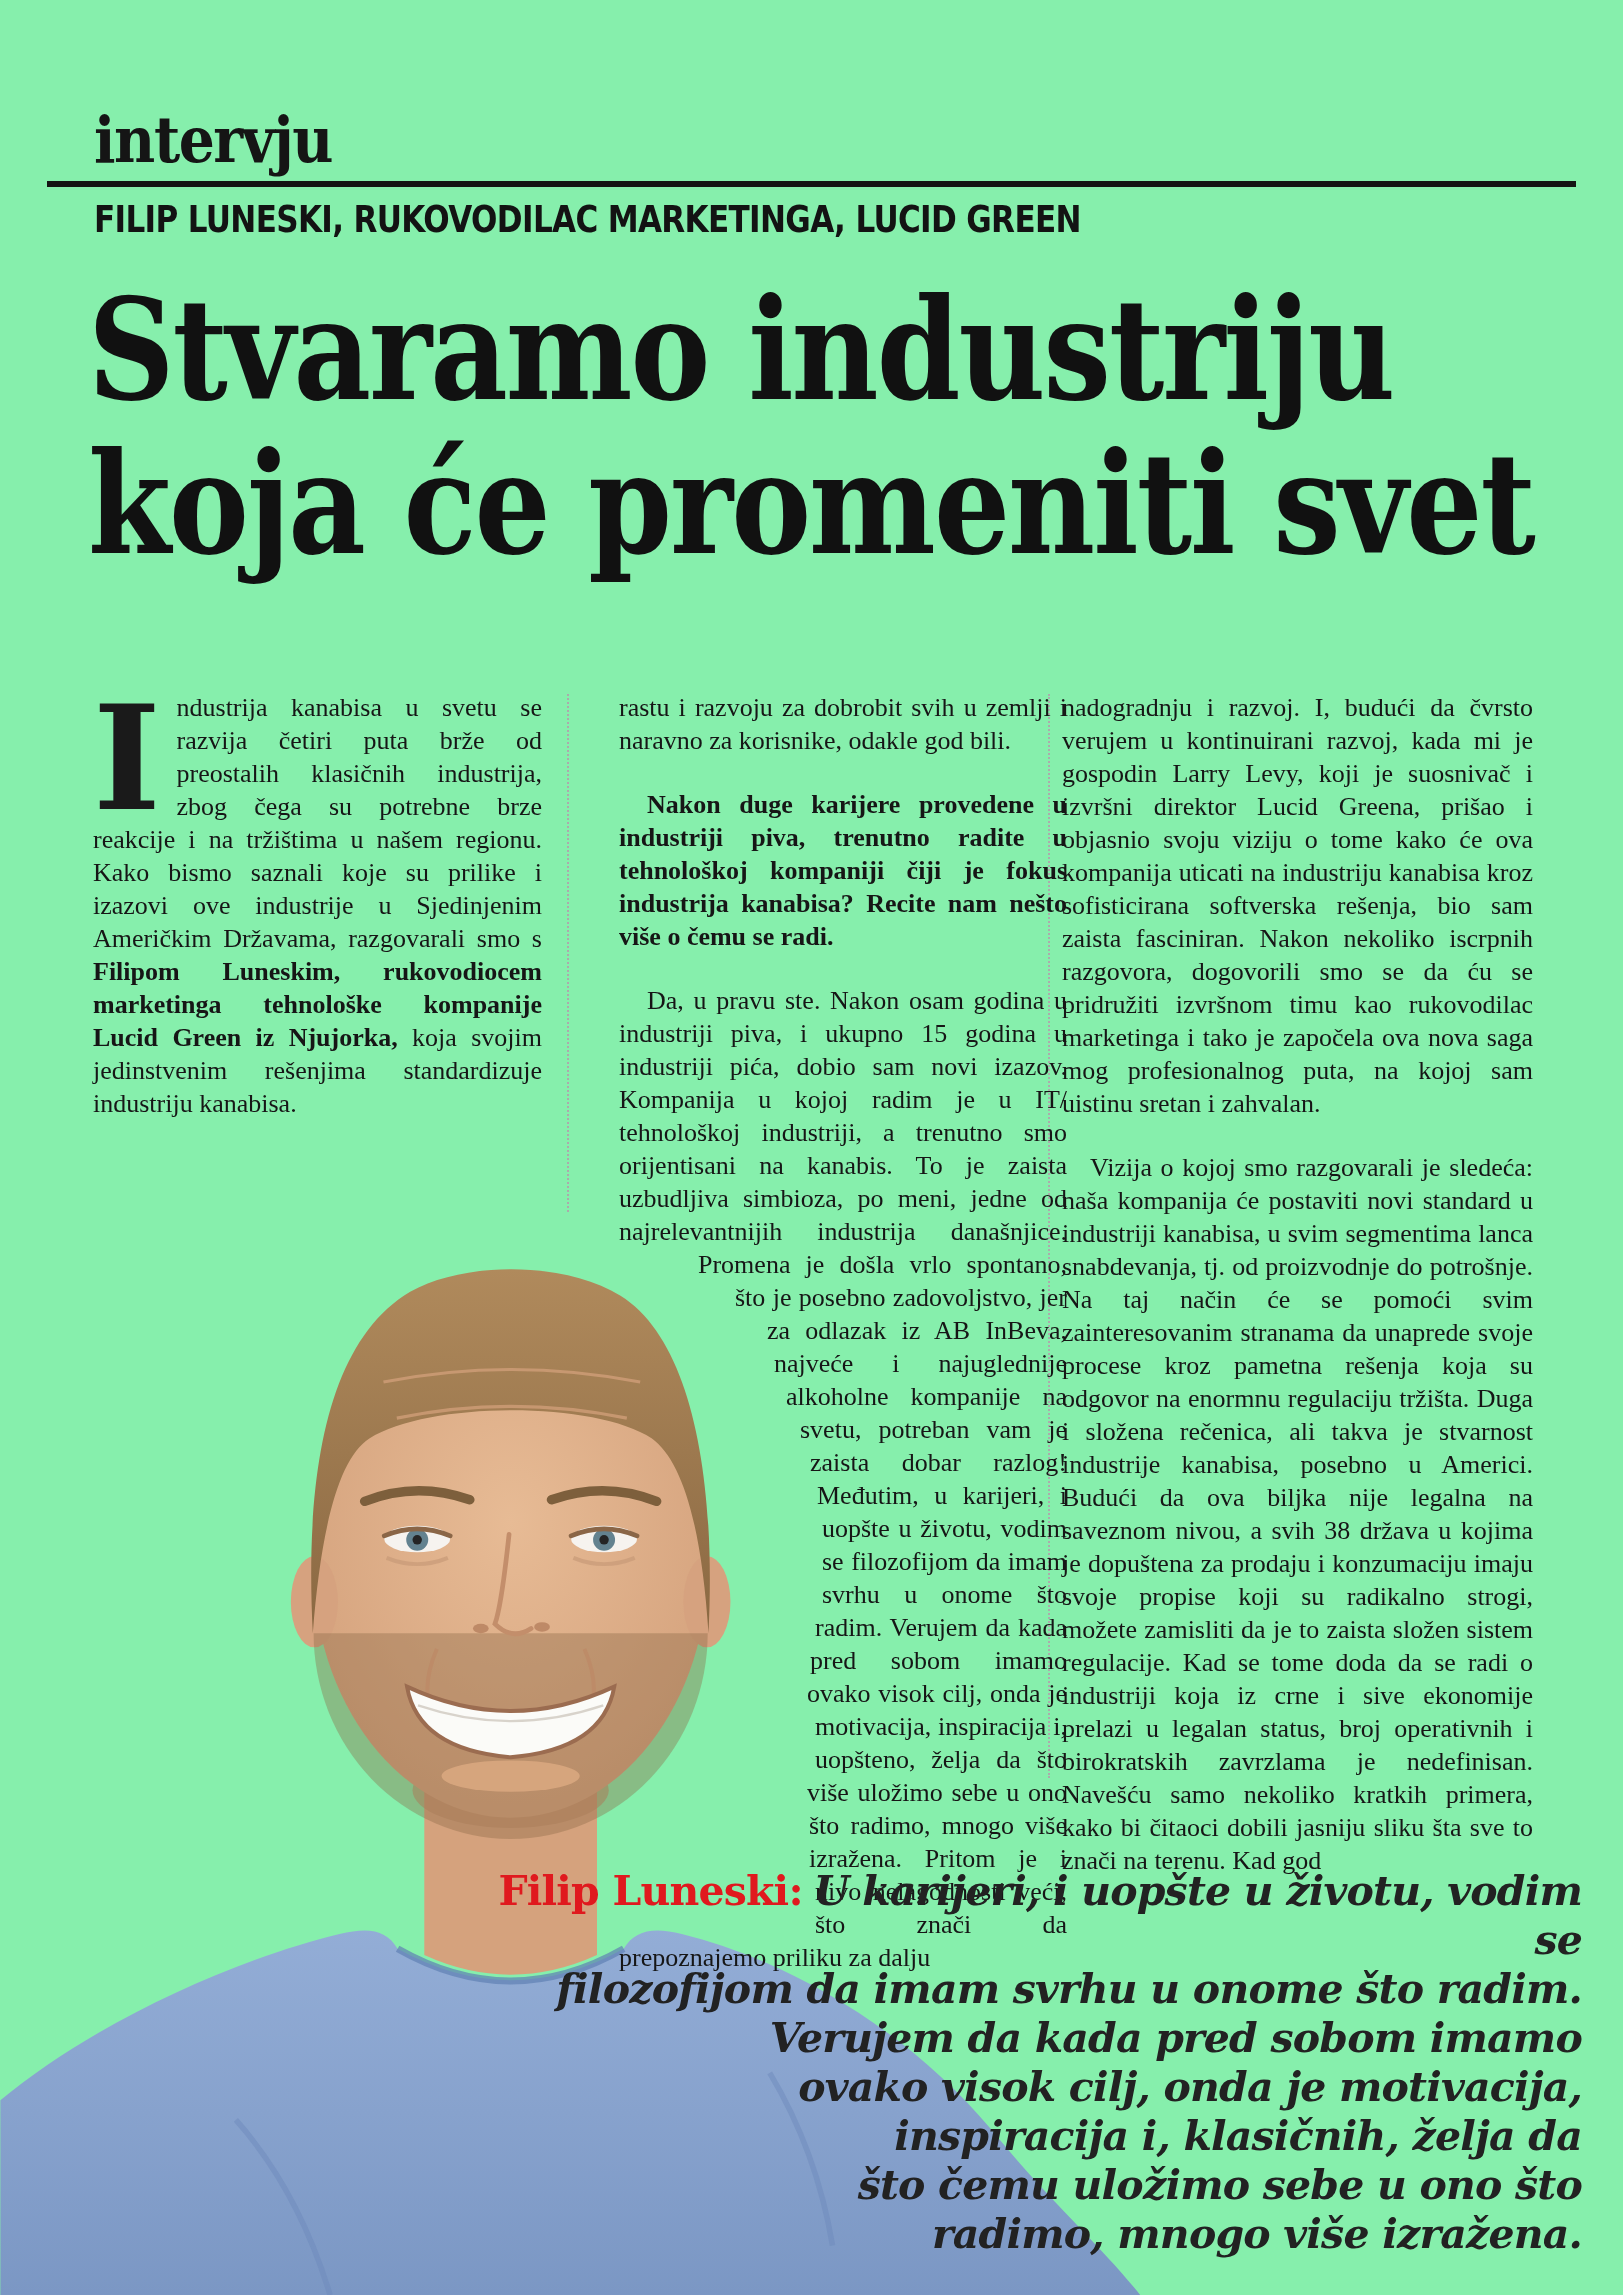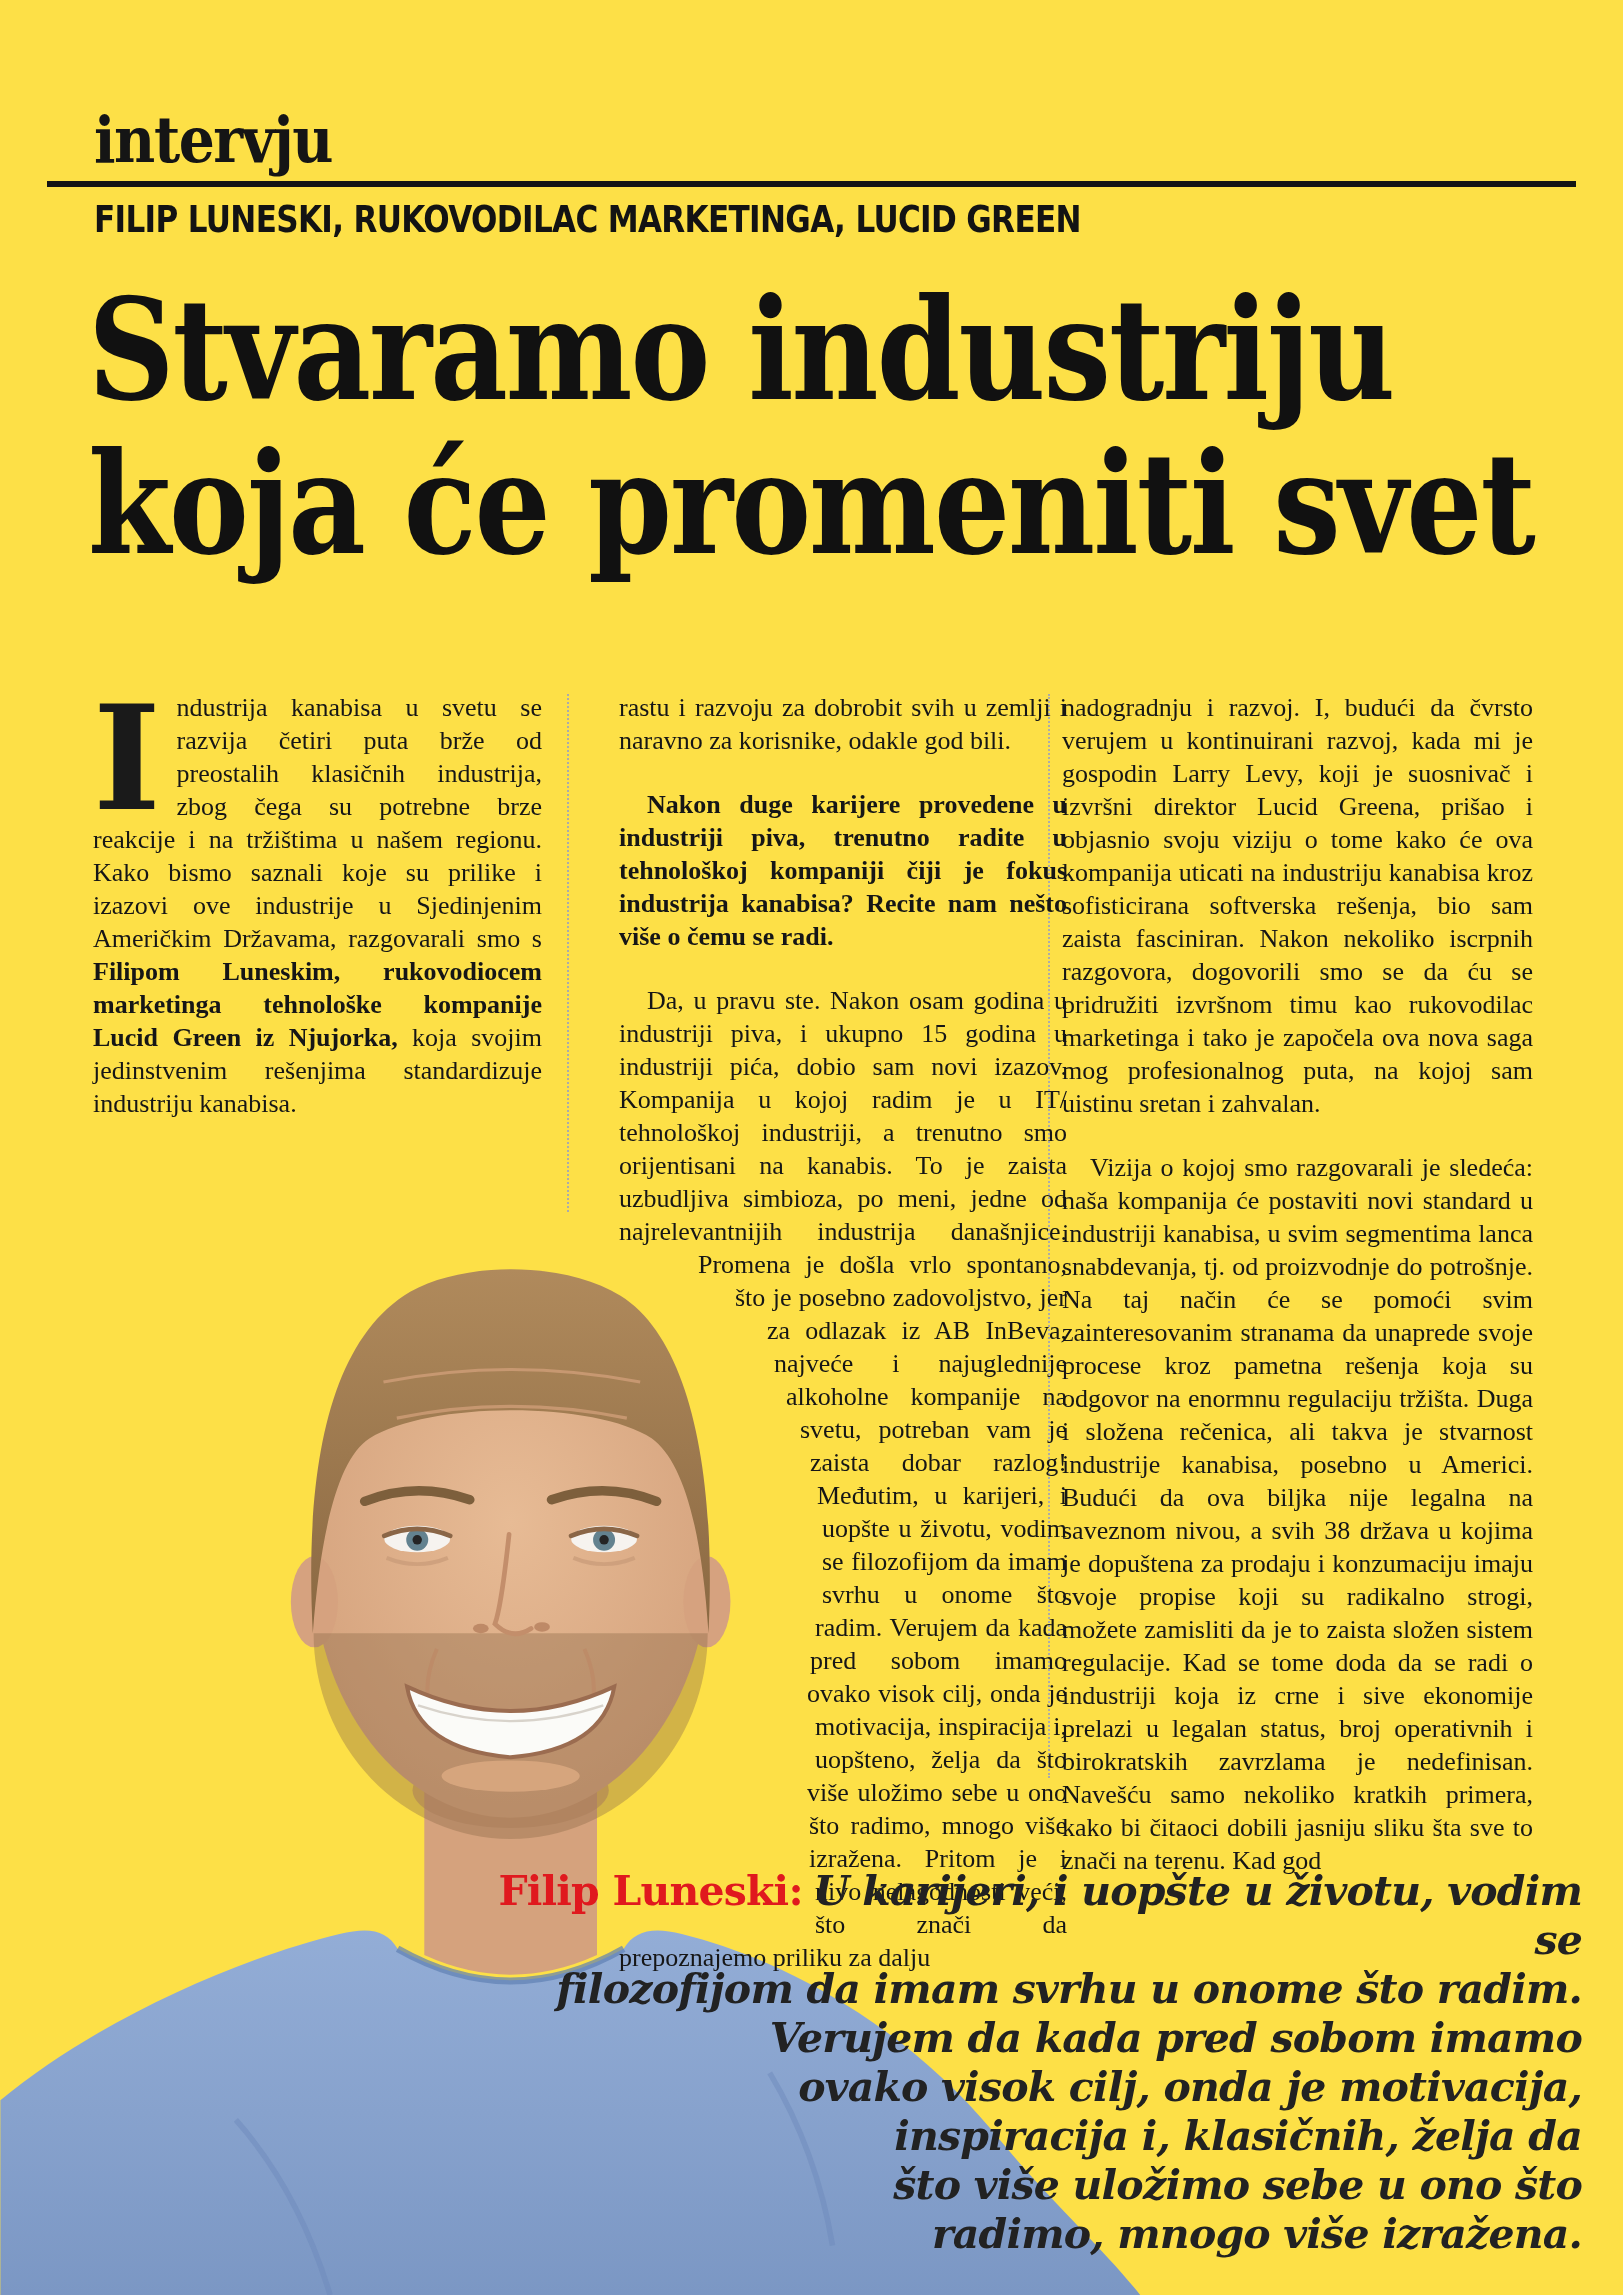--- a/index.html
+++ b/index.html
@@ -1,19 +1,19 @@
 <!DOCTYPE html>
 <html lang="sr" style="font-size:12.6px"><head>
 <meta charset="utf-8">
 <style>
   html,body{margin:0;padding:0;background:#e8e8e8;}
   .page{
     position:relative;
     width:1623px;height:2295px;
-    background:#fde047;
+    background:#86efac;
     overflow:hidden;
     font-family:"Liberation Serif", serif;
     color:#161616;
   }
   
   .section-label{
     position:absolute;left:94px;top:101px;
     font-family:"DejaVu Serif", serif;
     font-weight:bold;font-size:63px;line-height:79px;
     color:#151515;
@@ -203,18 +203,18 @@
       <p><span>nadogradnju i razvoj. I, budući da čvrsto verujem u kontinuirani razvoj, kada mi je gospodin Larry Levy, koji je suosnivač i izvršni direktor Lucid Greena, prišao i objasnio svoju viziju o tome kako će ova kompanija uticati na industriju kanabisa kroz sofisticirana softverska rešenja, bio sam zaista fasciniran. Nakon nekoliko iscrpnih razgovora, dogovorili smo se da ću se pridružiti izvršnom timu kao rukovodilac marketinga i tako je započela ova nova saga mog profesionalnog puta, na kojoj sam uistinu sretan i zahvalan.</span></p>
       <p class="ind"><span>Vizija o kojoj smo razgovarali je sledeća: naša kompanija će postaviti novi standard u industriji kanabisa, u svim segmentima lanca snabdevanja, tj. od proizvodnje do potrošnje. Na taj način će se pomoći svim zainteresovanim stranama da unaprede svoje procese kroz pametna rešenja koja su odgovor na enormnu regulaciju tržišta. Duga i složena rečenica, ali takva je stvarnost industrije kanabisa, posebno u Americi. Budući da ova biljka nije legalna na saveznom nivou, a svih 38 država u kojima je dopuštena za prodaju i konzumaciju imaju svoje propise koji su radikalno strogi, možete zamisliti da je to zaista složen sistem regulacije. Kad se tome doda da se radi o industriji koja iz crne i sive ekonomije prelazi u legalan status, broj operativnih i birokratskih zavrzlama je nedefinisan. Navešću samo nekoliko kratkih primera, kako bi čitaoci dobili jasniju sliku šta sve to znači na terenu. Kad god</span></p>
     </div>
 
   <div class="pullquote" id="pullquote">
       <div><span class="qname">Filip Luneski:</span><span>U karijeri, i uopšte u životu, vodim se</span></div>
       <div><span>filozofijom da imam svrhu u onome što radim.</span></div>
       <div><span>Verujem da kada pred sobom imamo</span></div>
       <div><span>ovako visok cilj, onda je motivacija,</span></div>
       <div><span>inspiracija i, klasičnih, želja da</span></div>
-      <div><span>što više uložimo sebe u ono što</span></div>
+      <div><span>što čemu uložimo sebe u ono što</span></div>
       <div><span>radimo, mnogo više izražena.</span></div>
     </div>
 
 </div>
 
 
 </body></html>

